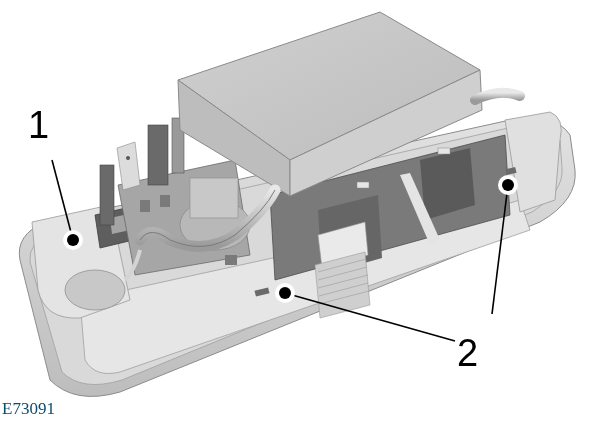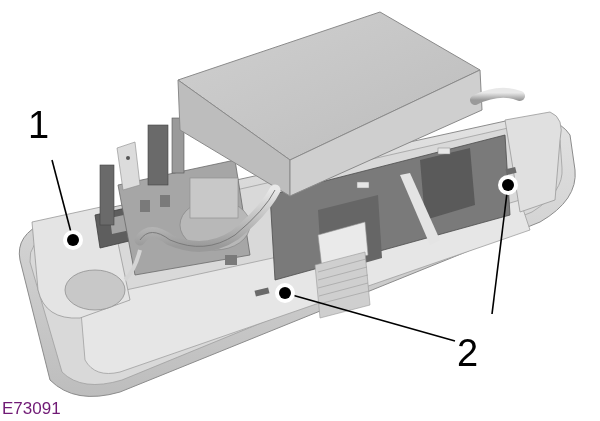--- a/index.html
+++ b/index.html
@@ -1,19 +1,19 @@
 <!DOCTYPE html>
 <html><head>
   <meta charset="utf-8">
   <style>
     html, body { margin: 0; padding: 0; background: #ffffff; }
     body { width: 600px; height: 421px; overflow: hidden; position: relative; font-family: "Liberation Sans", sans-serif; }
     .figure { position: absolute; left: 0; top: 0; width: 600px; height: 421px; }
     .callout-num { position: absolute; font-size: 38px; color: #000; line-height: 1; font-family: "Liberation Sans", sans-serif; }
-    .fig-id { position: absolute; left: 2px; top: 399px; font-size: 17px; color: #701a75; font-family: Liberation Sans, sans-serif; }
+    .fig-id { position: absolute; left: 2px; top: 399px; font-size: 17px; color: #0c4a6e; font-family: Liberation Serif, serif; }
   </style>
 </head>
 <body>
 
 <div class="figure">
   <svg width="600" height="421" viewBox="0 0 600 421">
     <defs>
       <linearGradient id="gBase" x1="0" y1="0" x2="0" y2="1">
         <stop offset="0" stop-color="#e2e2e2"></stop>
         <stop offset="1" stop-color="#bdbdbd"></stop>

